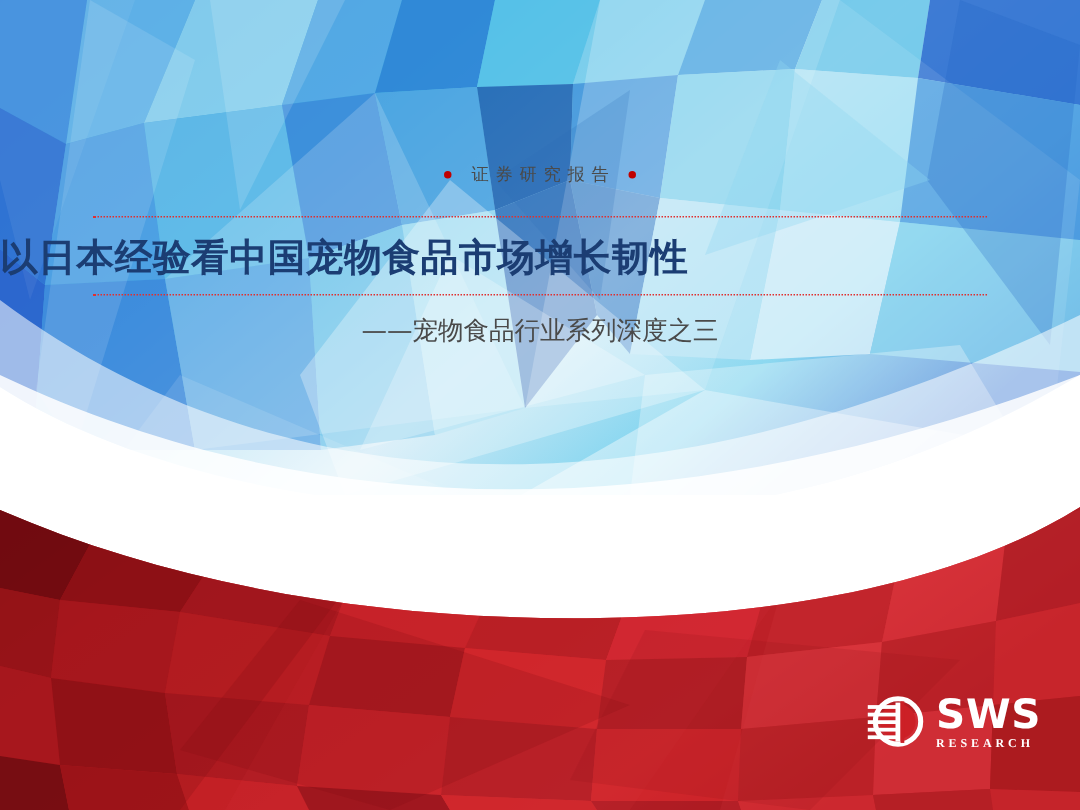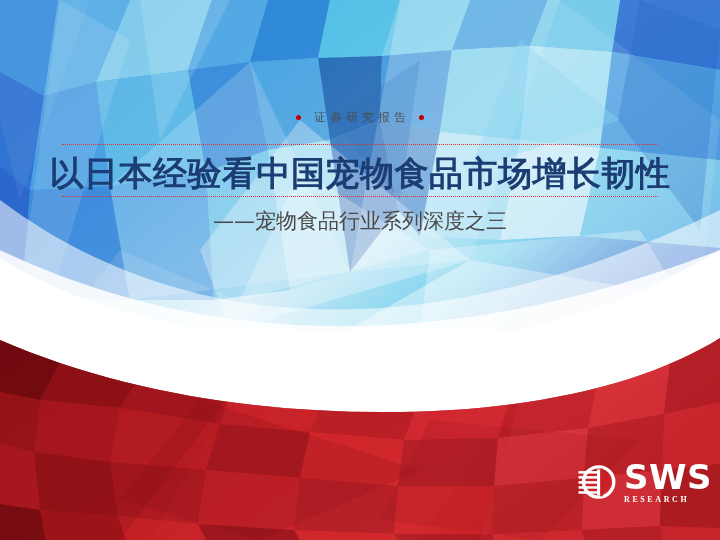--- a/index.html
+++ b/index.html
@@ -68,40 +68,40 @@
   }
   .rule.top { top: 144px; }
   .rule.bottom { top: 196px; }
 
   
   .title {
     position: absolute;
     left: 0;
     top: 155px;
     width: 720px;
-    text-align: center;
+    text-align: left;
     z-index: 7;
-    font-size: 34px;
+    font-size: 25px;
     line-height: 38px;
     font-weight: bold;
     color: #1b3d73;
     letter-spacing: 0.5px;
-    font-family: Liberation Serif, serif;
+    font-family: Liberation Mono, monospace;
     white-space: nowrap;
   }
 
   
   .subtitle {
     position: absolute;
     left: 0;
     top: 209px;
     width: 720px;
     text-align: center;
     z-index: 7;
-    font-size: 21px;
+    font-size: 17px;
     line-height: 24px;
     color: #4a4a4a;
     font-family: "DejaVu Sans", "Liberation Sans", sans-serif;
     white-space: nowrap;
   }
 
   
   .analysts {
     position: absolute;
     left: 26px;
@@ -139,21 +139,21 @@
     flex: 0 0 auto;
     display: block;
   }
   .logo-words {
     display: flex;
     flex-direction: column;
     align-items: flex-start;
     line-height: 1;
   }
   .logo-sws {
-    font-size: 34px;
+    font-size: 27px;
     font-weight: bold;
     color: #ffffff;
     letter-spacing: 0.5px;
     font-family: "DejaVu Sans", "Liberation Sans", sans-serif;
   }
   .logo-research {
     font-size: 8px;
     font-weight: bold;
     color: #ffffff;
     letter-spacing: 2.6px;

